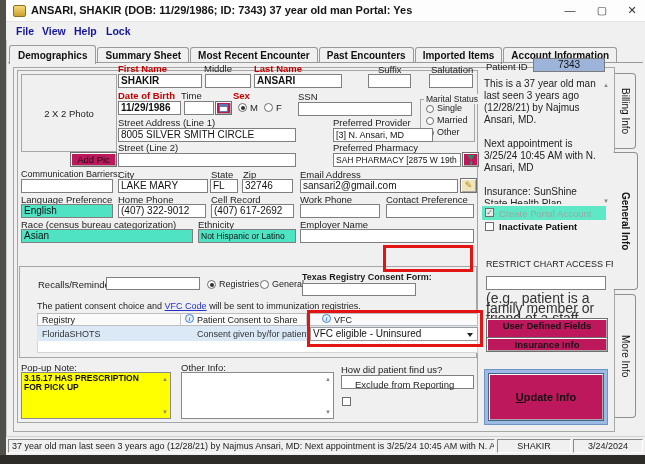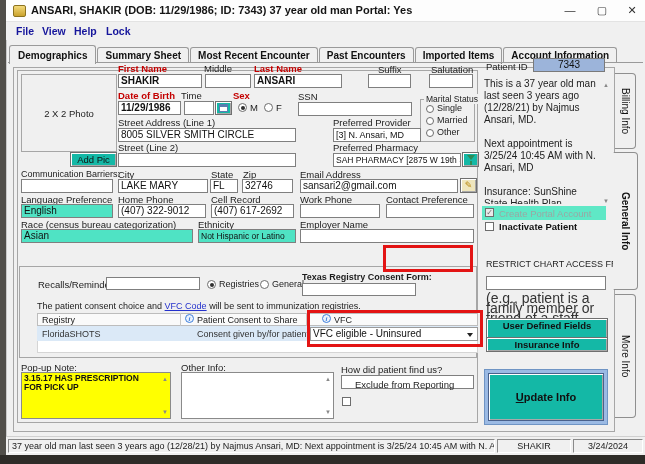--- a/index.html
+++ b/index.html
@@ -9,21 +9,21 @@
   .abs{position:absolute;}
   .lbl{font-size:9.5px;color:#1c1c1c;white-space:nowrap;}
   .rlbl{font-size:9.5px;color:#c40000;font-weight:bold;white-space:nowrap;}
   .field{background:#fff;border:1px solid #7f7f7f;font-size:10px;line-height:12px;
          padding:0 2px;overflow:hidden;white-space:nowrap;color:#111;box-sizing:border-box;}
   .bold{font-weight:bold;}
   .combo{padding-right:13px;}
   .flat-dd::after{content:"";position:absolute;right:4px;top:5px;width:0;height:0;
           border:3px solid transparent;border-top:4px solid #222;}
   .teal{background:#4fe3c4;}
-  .btn{background:#14b8a6;border:1px solid #6f6f6f;box-shadow:inset 1px 1px 0 #ffffff,inset -1px -1px 0 #a9a9a9;
+  .btn{background:#be185d;border:1px solid #6f6f6f;box-shadow:inset 1px 1px 0 #ffffff,inset -1px -1px 0 #a9a9a9;
        font-size:9.5px;color:#111;text-align:center;box-sizing:border-box;cursor:default;}
   .radio{width:9px;height:9px;border-radius:50%;background:#fff;border:1px solid #6d6d6d;box-sizing:border-box;}
   .radio.sel::after{content:"";display:block;margin:1.5px 0 0 1.5px;width:4px;height:4px;border-radius:50%;background:#2f2f2f;}
   .chk{width:9px;height:9px;background:#fff;border:1px solid #6d6d6d;box-sizing:border-box;
        font-size:8px;line-height:7px;text-align:center;color:#6f6f6f;}
   .frame{border:1px solid #a6a6a6;box-sizing:border-box;}
   .tabrow{display:flex;align-items:flex-end;gap:1px;}
   .tab{background:#f0f0f0;border:1px solid #9a9a9a;border-bottom:none;border-radius:3px 3px 0 0;
        font-size:10px;font-weight:bold;color:#111;padding:2px 7px 2px 7px;white-space:nowrap;}
   .tab.active{padding:4px 8px 3px 8px;position:relative;z-index:5;margin-bottom:-1px;}
@@ -115,21 +115,21 @@
   <div class="abs radio" style="left:426px;top:105px;width:8px;height:8px;"></div>
   <div class="abs" style="left:437px;top:103px;font-size:9px;color:#1c1c1c;">Single</div>
   <div class="abs radio" style="left:426px;top:117px;width:8px;height:8px;"></div>
   <div class="abs" style="left:437px;top:115px;font-size:9px;color:#1c1c1c;">Married</div>
   <div class="abs radio" style="left:426px;top:129px;width:8px;height:8px;"></div>
   <div class="abs" style="left:437px;top:127px;font-size:9px;color:#1c1c1c;">Other</div>
 
   <div class="abs lbl" style="left:118px;top:117px;">Street Address (Line 1)</div>
   <div class="abs lbl" style="left:333px;top:117px;">Preferred Provider</div>
   <div class="abs field" style="left:118px;top:128px;width:178px;height:14px;">8005 SILVER SMITH CIRCLE</div>
-  <div class="abs field combo" style="left:333px;top:128px;width:88px;height:14px;font-size:9px;">[3] N. Ansari, MD</div>
+  <div class="abs field combo" style="left:333px;top:128px;width:100px;height:14px;font-size:9px;">[3] N. Ansari, MD</div>
 
   <div class="abs lbl" style="left:118px;top:142px;">Street (Line 2)</div>
   <div class="abs lbl" style="left:333px;top:142px;">Preferred Pharmacy</div>
   <div class="abs field" style="left:118px;top:153px;width:178px;height:14px;"></div>
   <div class="abs field" style="left:333px;top:153px;width:128px;height:14px;font-size:8.5px;">SAH PHARMACY [2875 W 19th St.]</div>
   <div class="abs btn" style="left:462px;top:152px;width:17px;height:15px;">
     <span style="display:block;margin:2px auto 0;width:0;height:0;border:4px solid transparent;border-top:5px solid #2e8b57;"></span>
     <span style="display:block;margin:-3px auto 0;width:2px;height:4px;background:#2e8b57;"></span>
   </div>
 

